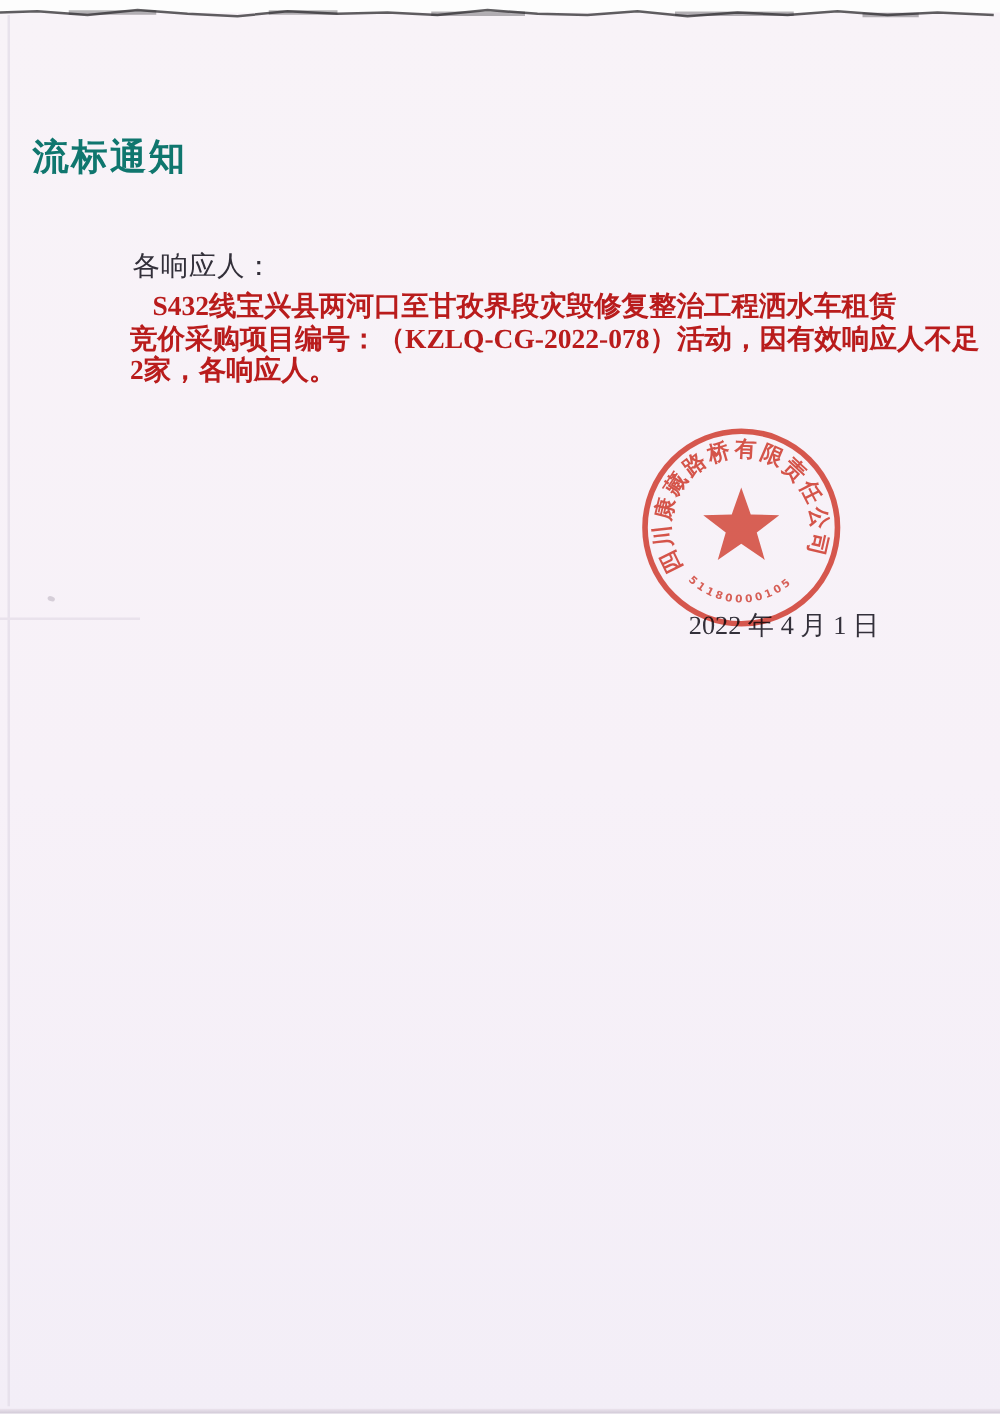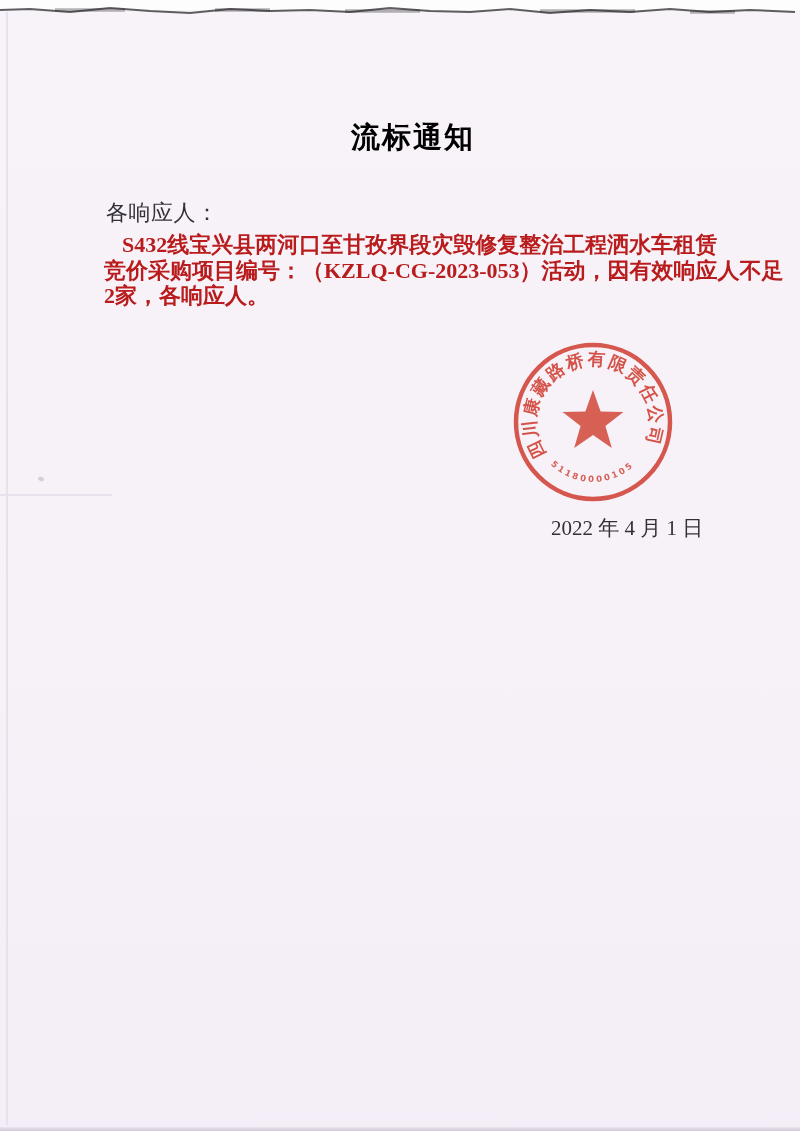--- a/index.html
+++ b/index.html
@@ -39,26 +39,24 @@
     left: 0; top: 0;
     width: 800px; height: 22px;
   }
   .title {
     position: absolute;
     top: 106px;
     left: 0;
     width: 100%;
     padding-left: 26px;
     box-sizing: border-box;
-    text-align: center;
     font-size: 29px;
     font-weight: bold;
     letter-spacing: 2px;
-    color: #000000;
-    margin-top: 12px;
+    color: #0f766e;
   }
   .salutation {
     position: absolute;
     left: 106px;
     top: 198px;
     font-size: 22px;
     color: #33303a;
     letter-spacing: 0.5px;
   }
   .body-paragraph {
@@ -82,21 +80,20 @@
     letter-spacing: 0.5px;
     white-space: nowrap;
   }
   .date-line {
     position: absolute;
     left: 551px;
     top: 486px;
     font-size: 21px;
     color: #33303a;
     white-space: nowrap;
-    margin-top: 28px;
   }
   .seal {
     position: absolute;
     left: 498px;
     top: 327px;
     width: 190px;
     height: 190px;
     mix-blend-mode: multiply;
     opacity: 0.92;
   }
@@ -133,21 +130,21 @@
 
   <div class="artifact-speck"></div>
   <div class="artifact-line"></div>
 
   <div class="title">流标通知</div>
 
   <div class="salutation">各响应人：</div>
 
   <div class="body-paragraph">
     <div class="body-line indent">S432线宝兴县两河口至甘孜界段灾毁修复整治工程洒水车租赁</div>
-    <div class="body-line">竞价采购项目编号：（KZLQ-CG-2023-053）活动，因有效响应人不足</div>
+    <div class="body-line">竞价采购项目编号：（KZLQ-CG-2022-078）活动，因有效响应人不足</div>
     <div class="body-line">2家，各响应人。</div>
   </div>
 
 
   <div class="date-line">2022 年 4 月 1 日</div>
 
   <svg class="seal" viewBox="0 0 190 190">
     <defs>
       <path id="sealArc" d="M48.3,127.7 A57,57 0 1 1 141.7,127.7" fill="none"></path>
       <path id="sealNumArc" d="M52.6,137.4 A60,60 0 0 0 137.4,137.4" fill="none"></path>

